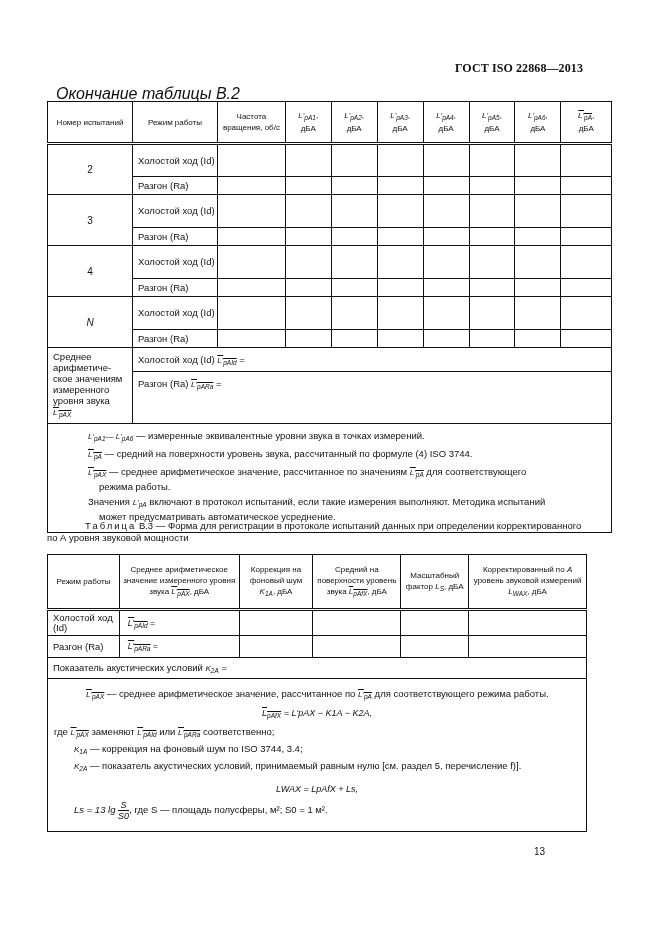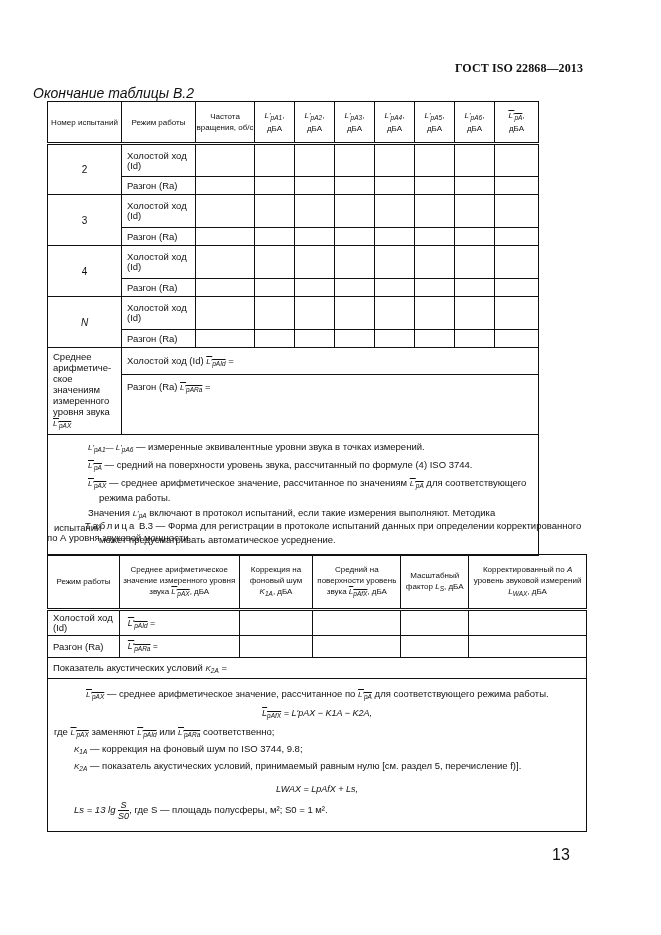--- a/index.html
+++ b/index.html
@@ -5,28 +5,28 @@
   html, body { margin: 0; padding: 0; background: #ffffff; }
   body {
     width: 661px; height: 935px; position: relative; overflow: hidden;
     font-family: "Liberation Sans", sans-serif; color: #111; font-size: 9px;
   }
   .hdr-code {
     position: absolute; right: 78px; top: 61px;
     font-weight: bold; font-size: 12px; letter-spacing: 0.1px; font-family: Liberation Serif, serif;
   }
   .caption-b2 {
-    position: absolute; left: 33px; top: 85px;
-    font-style: italic; font-size: 14px;
+    position: absolute; left: 56px; top: 85px;
+    font-style: italic; font-size: 16px;
   }
-  .page-no { position: absolute; left: 552px; top: 846px; font-size: 16px; }
+  .page-no { position: absolute; left: 534px; top: 846px; font-size: 10px; }
 
   table { border-collapse: collapse; position: absolute; }
   td, th { border: 1px solid #111; padding: 0; vertical-align: middle; font-weight: normal; }
-  .t1 { left: 47px; top: 101px; width: 492px; }
+  .t1 { left: 47px; top: 101px; width: 565px; }
   .t1 thead th { height: 40px; text-align: center; font-size: 8px; line-height: 11px; border-bottom: 3px double #111; }
   .t1 .num { text-align: center; font-size: 10px; }
   .t1 .mode { font-size: 9.5px; padding-left: 5px; line-height: 10px; text-align: left; }
   .t1 .r1 { height: 33px; }
   .t1 .r2 { height: 18px; }
   .lbl { font-style: italic; font-size: 8px; }
   .lbl .sub { font-size: 6.5px; vertical-align: -2px; }
   .ov { text-decoration: overline; }
   .avg-label { font-size: 9.5px; padding: 3px 5px; line-height: 11px; vertical-align: top; text-align: left; }
   .avg-row { font-size: 9.5px; padding-left: 5px; text-align: left; }
@@ -285,21 +285,21 @@
         </div>
         <div>
           <span>где</span>
           <span class="lbl ov">L'<span class="sub">pAX</span></span>
           <span>заменяют</span>
           <span class="lbl ov">L'<span class="sub">pAId</span></span>
           <span>или</span>
           <span class="lbl ov">L'<span class="sub">pARa</span></span>
           <span>соответственно;</span>
         </div>
-        <div class="indent2"><span class="lbl">K<span class="sub">1A</span></span> <span>— коррекция на фоновый шум по ISO 3744, 9.8;</span></div>
+        <div class="indent2"><span class="lbl">K<span class="sub">1A</span></span> <span>— коррекция на фоновый шум по ISO 3744, 3.4;</span></div>
         <div class="indent2"><span class="lbl">K<span class="sub">2A</span></span> <span>— показатель акустических условий, принимаемый равным нулю [см. раздел 5, перечисление f)].</span></div>
         <div class="center" style="margin-top:6px">LWAX = LpAfX + Ls,</div>
         <div class="indent2" style="margin-top:4px">
           <i>Ls = 13 lg</i>
           <span class="frac"><span class="top">S</span><span class="bot">S0</span></span><span>, где  S  —  площадь полусферы, м²; S0 = 1 м².</span>
         </div>
       </td>
     </tr>
   </tbody>
 </table>

